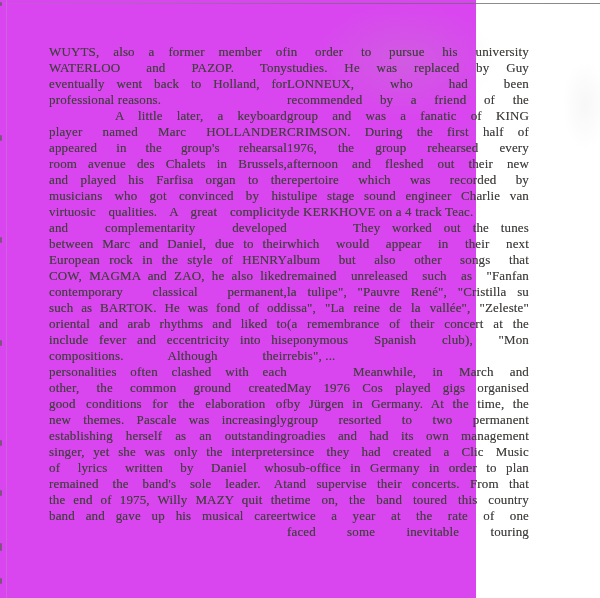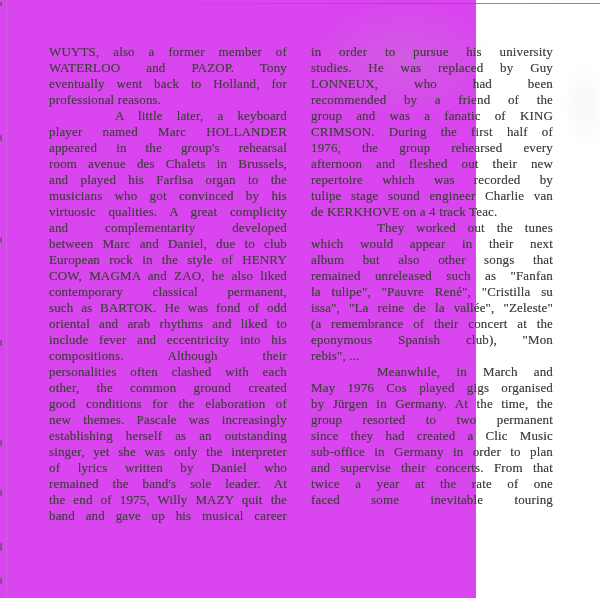--- a/index.html
+++ b/index.html
@@ -69,21 +69,21 @@
     background: rgba(180,178,174,0.25);
   }
   .col {
     position: absolute;
     top: 44px;
     font-size: 13px;
     letter-spacing: 0.15px;
     text-shadow: 0 0 0.5px rgba(64,63,61,0.55);
   }
   .col-left  { left: 49px;  width: 238px; }
-  .col-right { left: 311px; width: 242px; }
+  .col-right { left: 287px; width: 242px; }
   .line {
     height: 16px;
     line-height: 16px;
     text-align: left;
     white-space: normal;
   }
   .line.j {
     text-align: justify;
     text-align-last: justify;
   }
@@ -113,21 +113,21 @@
       <div class="line j">eventually went back to Holland, for</div>
       <div class="line">professional reasons.</div>
       <div class="line j ind">A little later, a keyboard</div>
       <div class="line j">player named Marc HOLLANDER</div>
       <div class="line j">appeared in the group's rehearsal</div>
       <div class="line j">room avenue des Chalets in Brussels,</div>
       <div class="line j">and played his Farfisa organ to the</div>
       <div class="line j">musicians who got convinced by his</div>
       <div class="line j">virtuosic qualities.  A great complicity</div>
       <div class="line j">and complementarity developed</div>
-      <div class="line j">between Marc and Daniel, due to club</div>
+      <div class="line j">between Marc and Daniel, due to their</div>
       <div class="line j">European rock in the style of HENRY</div>
       <div class="line j">COW, MAGMA and ZAO, he also liked</div>
       <div class="line j">contemporary classical permanent,</div>
       <div class="line j">such as BARTOK. He was fond of odd</div>
       <div class="line j">oriental and arab rhythms and liked to</div>
       <div class="line j">include fever and eccentricity into his</div>
       <div class="line j">compositions.  Although  their</div>
       <div class="line j">personalities often clashed with each</div>
       <div class="line j">other, the common ground created</div>
       <div class="line j">good conditions for the elaboration of</div>
@@ -157,19 +157,21 @@
       <div class="line j">remained unreleased such as "Fanfan</div>
       <div class="line j">la tulipe", "Pauvre René", "Cristilla su</div>
       <div class="line j">issa", "La reine de la vallée", "Zeleste"</div>
       <div class="line j">(a remembrance of their concert at the</div>
       <div class="line j">eponymous Spanish club), "Mon</div>
       <div class="line">rebis", ...</div>
       <div class="line j ind">Meanwhile, in March and</div>
       <div class="line j">May 1976 Cos played gigs organised</div>
       <div class="line j">by Jürgen in Germany. At the time, the</div>
       <div class="line j">group resorted to two permanent</div>
+      <div class="line j">roadies and had its own management</div>
       <div class="line j">since they had created a Clic Music</div>
       <div class="line j">sub-office in Germany in order to plan</div>
       <div class="line j">and supervise their concerts. From that</div>
+      <div class="line j">time on, the band toured this country</div>
       <div class="line j">twice a year at the rate of one</div>
       <div class="line j">faced some inevitable touring</div>
     </div>
 </div>
 
 </body></html>

